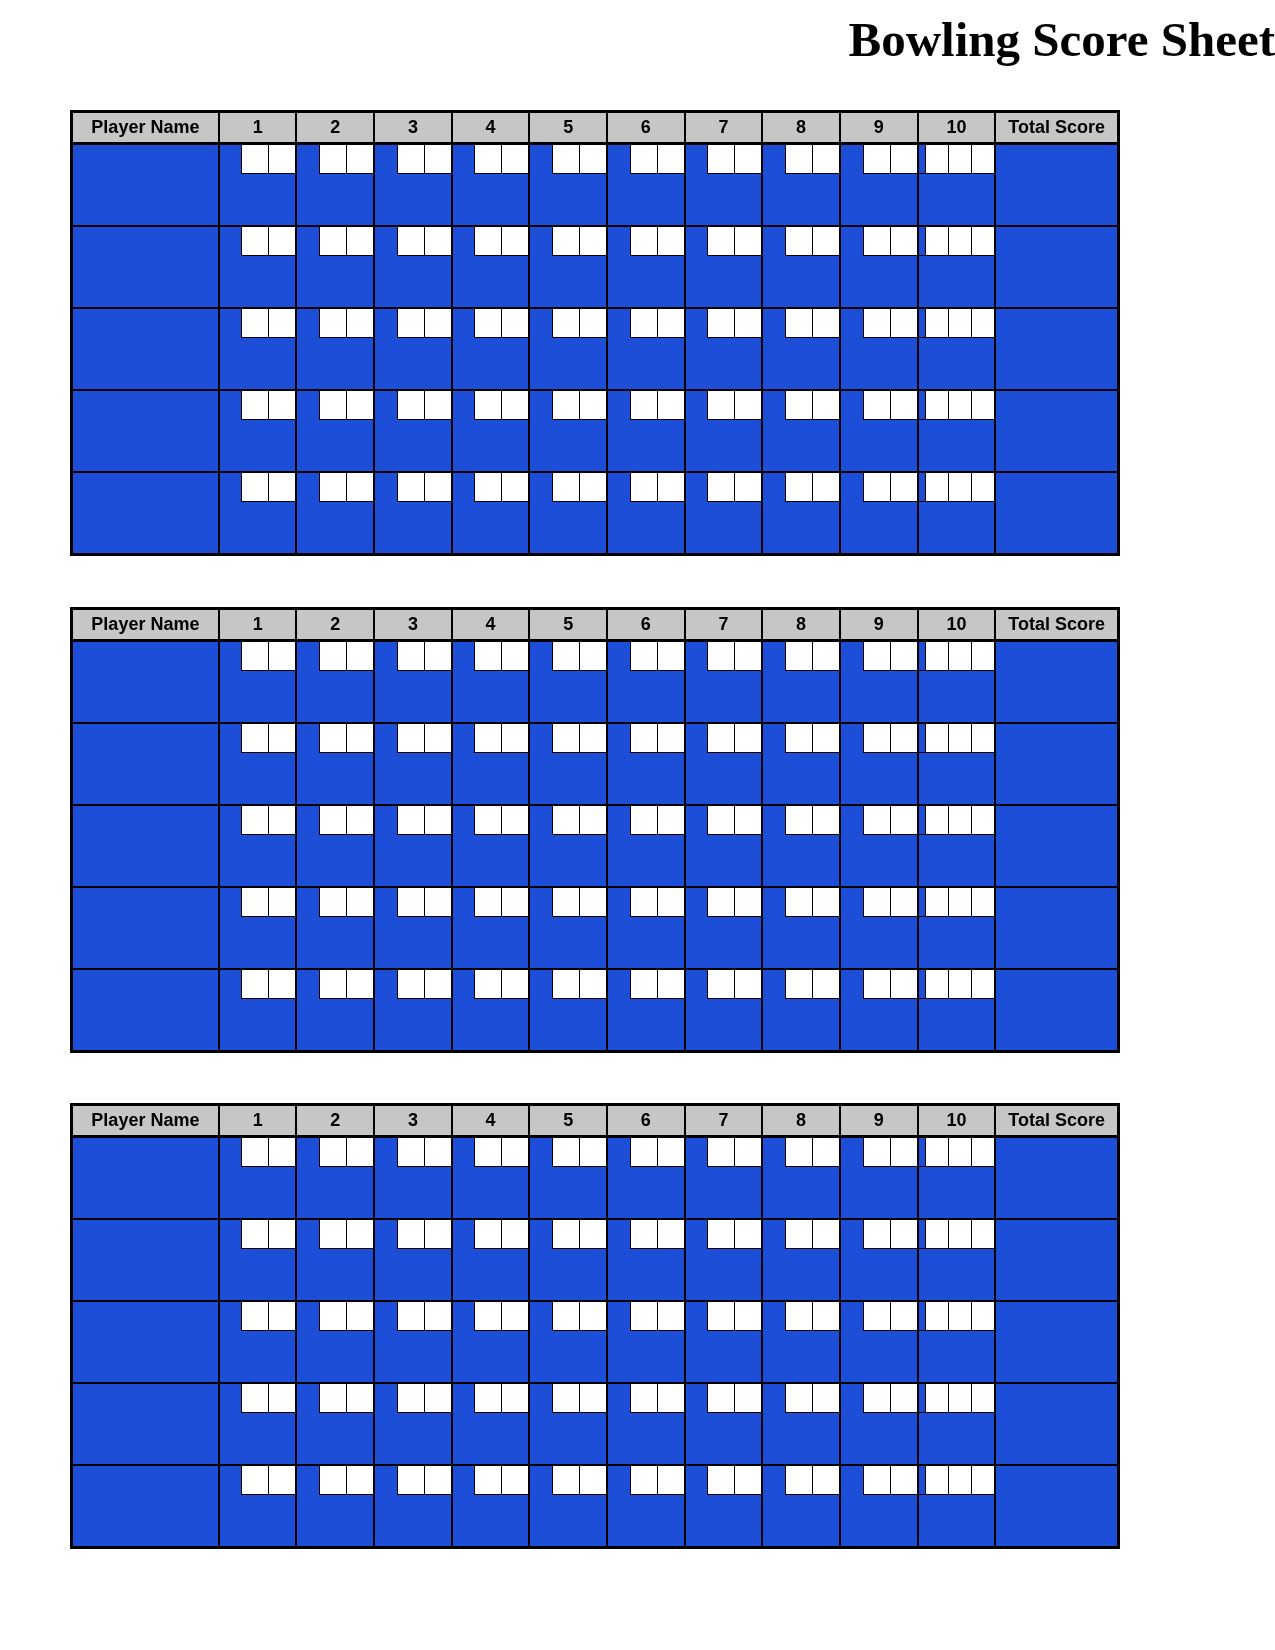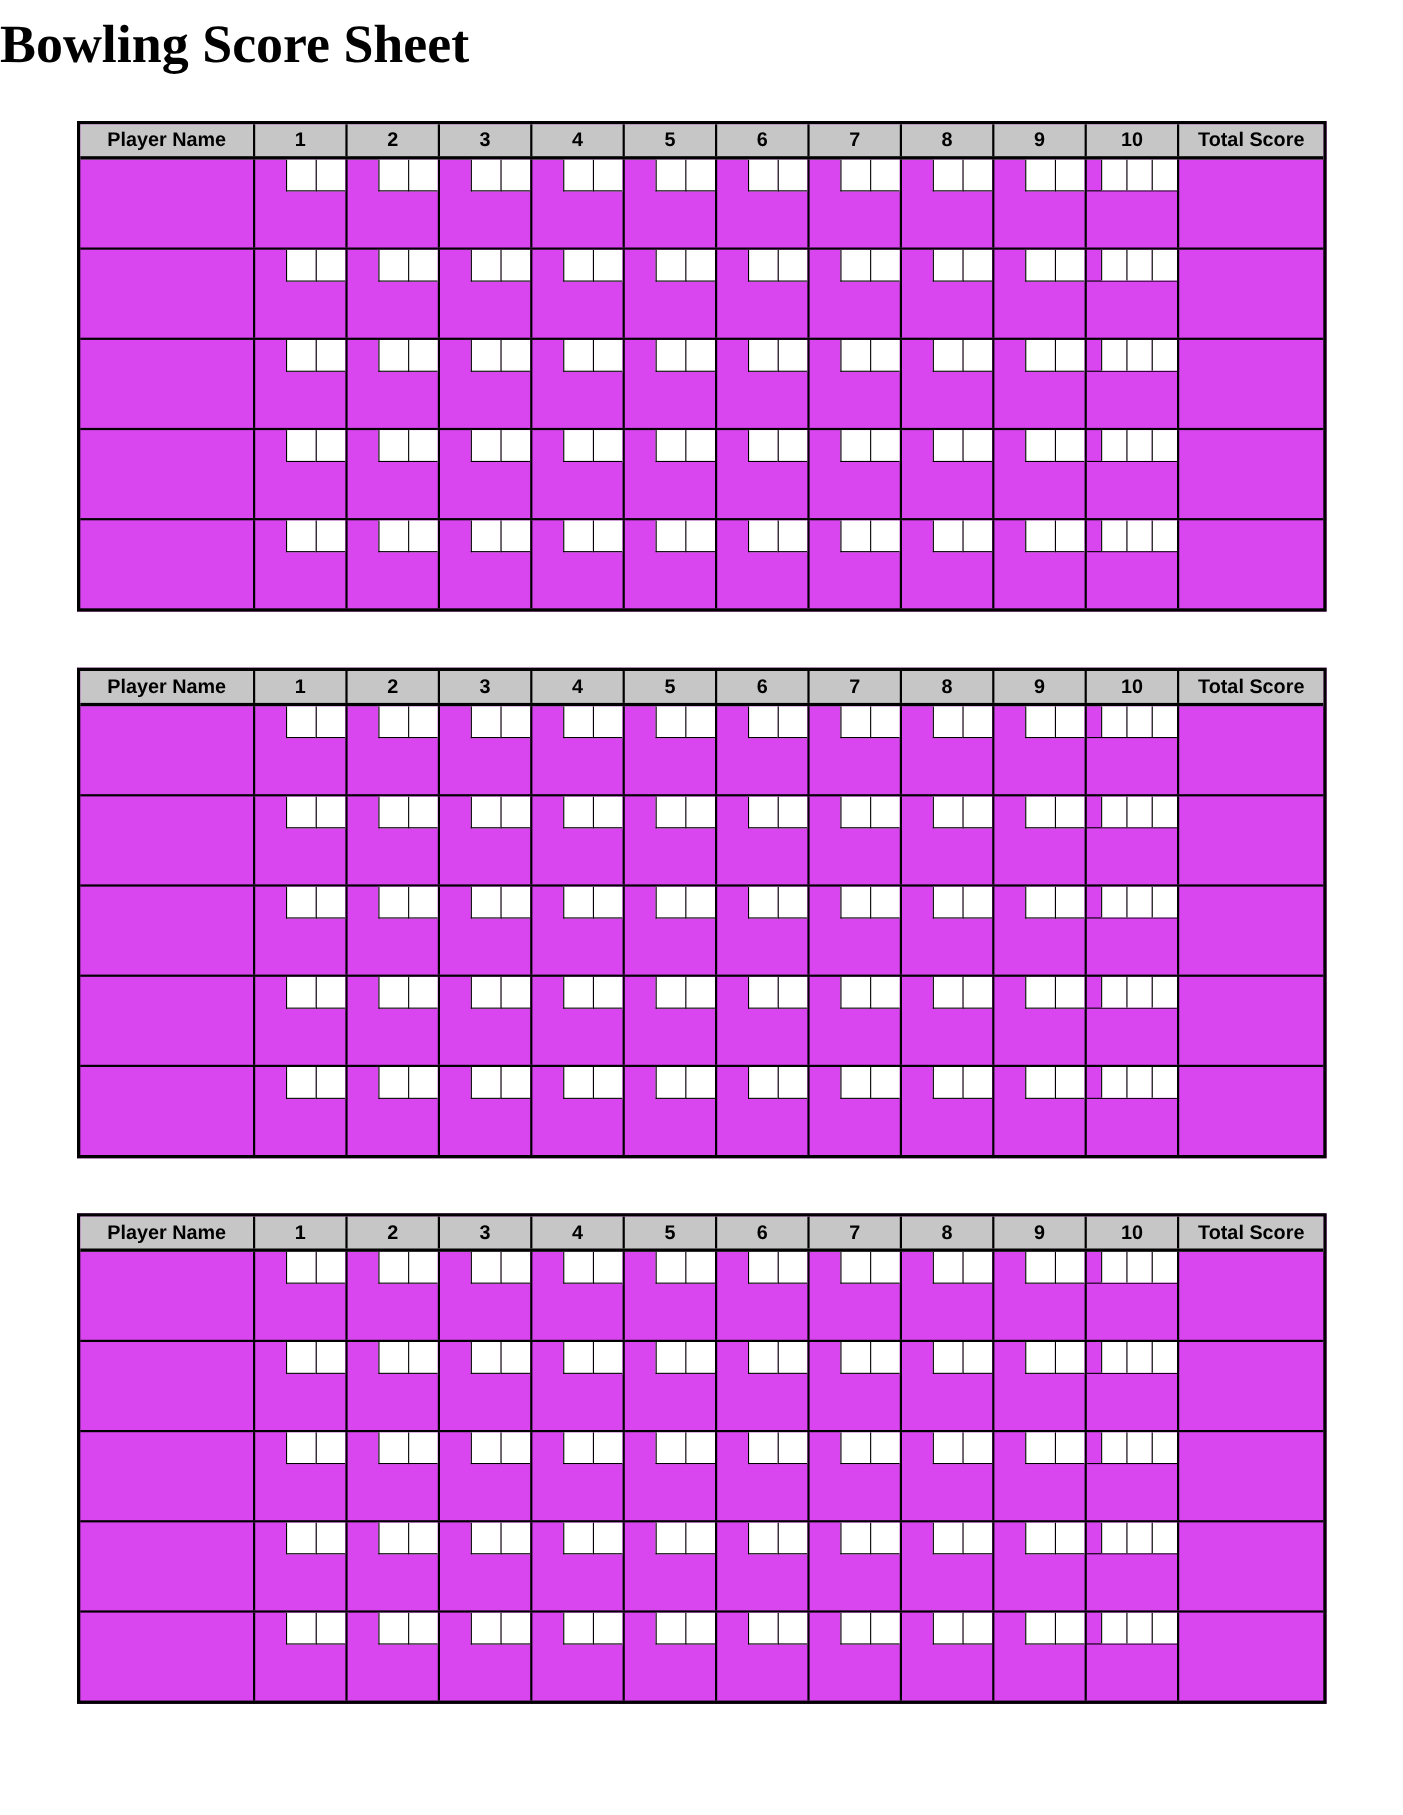--- a/index.html
+++ b/index.html
@@ -11,32 +11,32 @@
   body{
     width:1275px;height:1650px;
     background:var(--page);
     font-family:"Liberation Sans",sans-serif;
     position:relative;
     color:#000;
   }
   .sheet{position:absolute;top:0;left:0;width:1275px;height:1650px;}
   .doc-title{
     position:absolute;top:12px;left:0;width:100%;
-    text-align:left;
+    text-align:right;
     font-family:"Liberation Serif",serif;
     font-weight:bold;
     font-size:49px;
     line-height:56px;
     letter-spacing:0px;
   }
   .btable{
-    position:absolute;left:70px;width:1136px;
+    position:absolute;left:70px;width:1050px;
     border:3px solid var(--line);
     box-sizing:border-box;
-    background:#d946ef;
+    background:#1d4ed8;
   }
   #table-1{top:110px}
   #table-2{top:607px}
   #table-3{top:1103px}
   .hrow{
     display:flex;
     height:32px;
     background:var(--hdr);
     border-bottom:3px solid var(--line);
     box-sizing:border-box;

